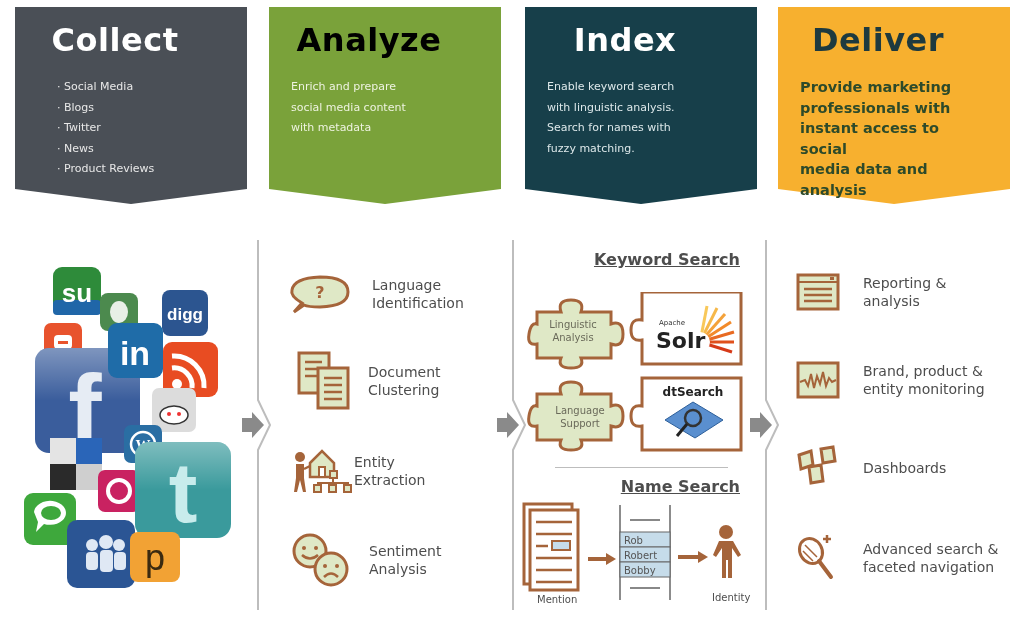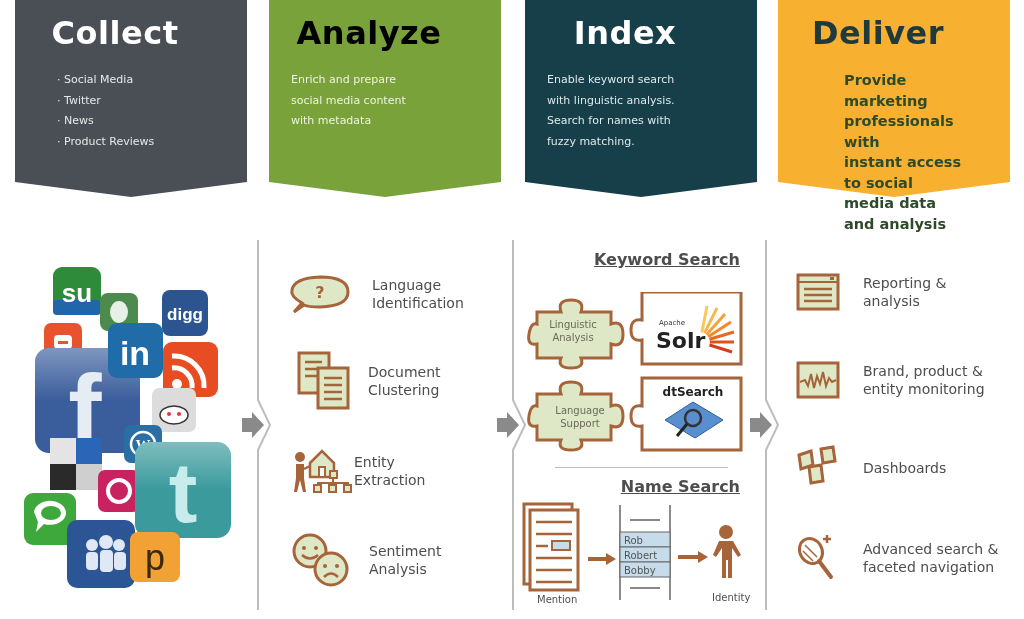--- a/index.html
+++ b/index.html
@@ -1,56 +1,57 @@
 <!DOCTYPE html>
 <html><head>
 <meta charset="utf-8">
 <style>
   * { box-sizing: border-box; margin: 0; padding: 0; }
   html, body { width: 1024px; height: 619px; background: #ffffff; overflow: hidden; }
   body { position: relative; font-family: "DejaVu Sans", "Liberation Sans", sans-serif; color: #4a4a4a; }
 
-  .banner { position: absolute; top: 0; width: 200px; height: 200px; }
+  .banner { position: absolute; top: 7px; width: 200px; height: 200px; }
   .banner svg.bg { position: absolute; left: 0; top: 0; }
   .banner .title { position: absolute; left: 0; right: 0; top: 26px; text-align: center; font-size: 32px; font-weight: bold; letter-spacing: 0.5px; }
   .banner .body { position: absolute; left: 38px; right: 10px; top: 70px; font-size: 11px; line-height: 20.5px; }
   .banner ul { list-style: none; }
   .banner ul li::before { content: "· "; }
 
   #b-collect { left: 15px; }
   #b-collect .title { color: #ffffff; top: 14px; }
   #b-collect .body { color: #e8e8e8; left: 42px; }
   #b-analyze { left: 269px; }
   #b-analyze .title { color: #000000; top: 14px; }
   #b-analyze .body { color: #eef3e0; left: 22px; }
   #b-index { left: 525px; }
   #b-index .title { color: #ffffff; top: 14px; }
   #b-index .body { color: #dde8ea; left: 22px; }
   #b-deliver { left: 778px; }
   #b-deliver .title { color: #1e3a3f; top: 14px; text-align: center; }
-  #b-deliver .body { color: #2d4a2a; left: 22px; font-weight: bold; font-size: 14.5px; margin-left: 44px; }
+  #b-deliver .body { color: #2d4a2a; left: 22px; font-weight: bold; font-size: 14.5px; }
 
   .divider { position: absolute; top: 240px; width: 40px; height: 370px; }
 
   .col-item { position: absolute; display: flex; align-items: center; }
   .col-item .label { font-size: 14px; line-height: 18px; color: #4d4d4d; margin-left: 18px; }
 
   .section-heading { position: absolute; font-size: 16px; font-weight: bold; color: #4d4d4d; text-align: right; text-decoration: underline; }
   .small-label { position: absolute; font-size: 10px; color: #4d4d4d; }
 </style>
 </head>
 <body>
 
 <div class="banner" id="b-collect">
   <svg class="bg" width="232" height="200">
       <polygon points="0,0 232,0 232,182 116,197 0,182" fill="#4a4f56"></polygon>
     </svg>
   <div class="title">Collect</div>
   <ul class="body">
     <li>Social Media</li>
+    <li>Blogs</li>
     <li>Twitter</li>
     <li>News</li>
     <li>Product Reviews</li>
   </ul>
 </div>
 
 <div class="banner" id="b-analyze">
   <svg class="bg" width="232" height="200">
       <polygon points="0,0 232,0 232,182 116,197 0,182" fill="#7aa23a"></polygon>
     </svg>

